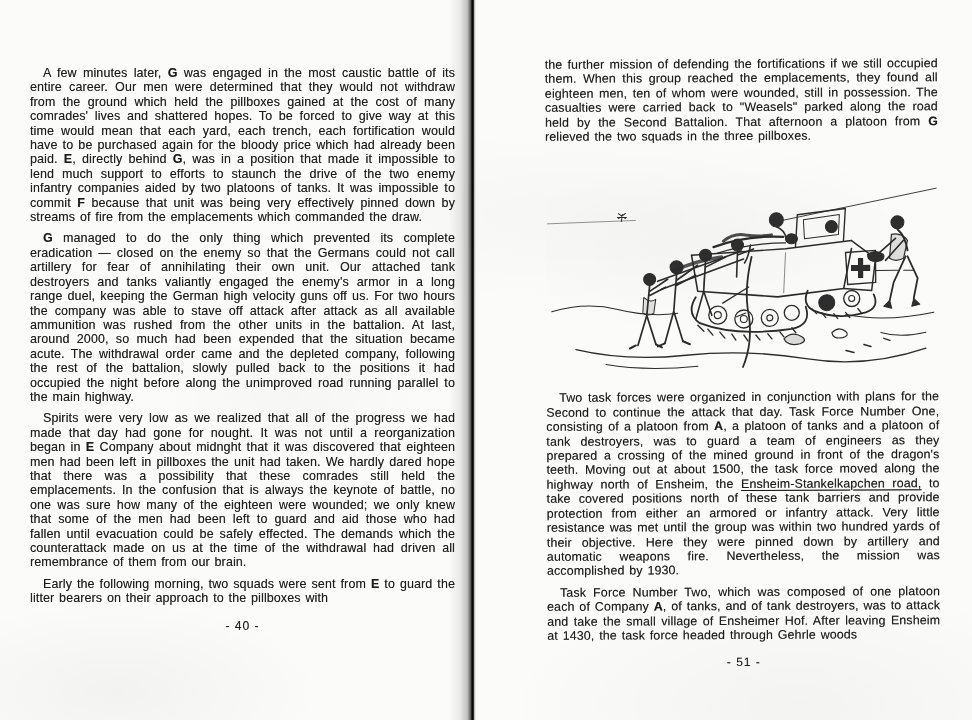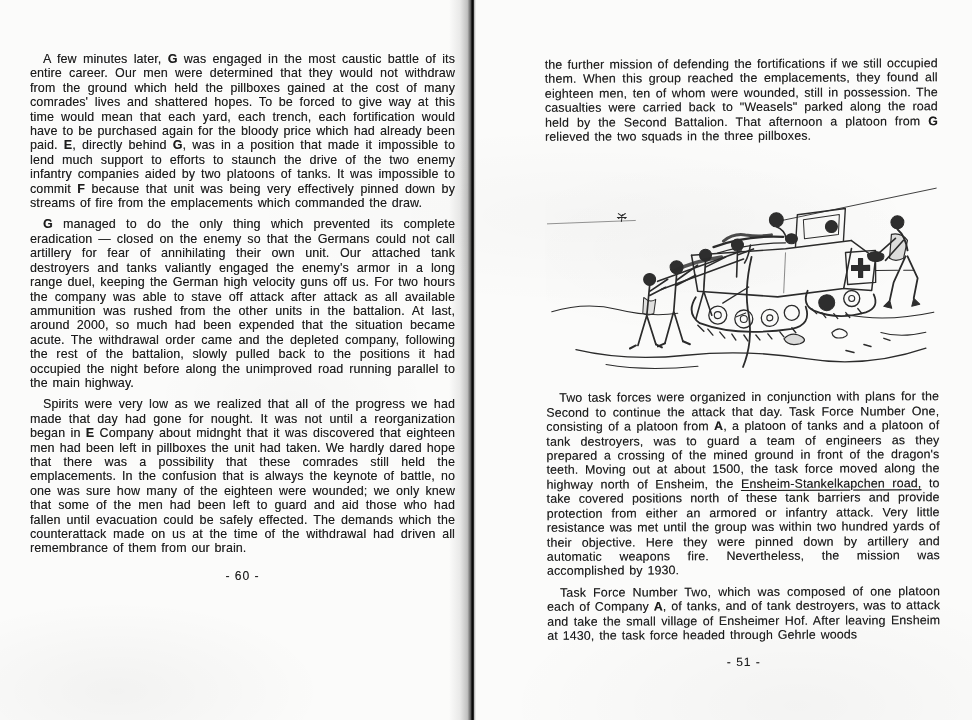--- a/index.html
+++ b/index.html
@@ -20,21 +20,21 @@
       rgba(120,120,120,0) 0%,
       rgba(125,125,125,.14) 40%,
       rgba(95,95,95,.38) 68%,
       rgba(40,40,40,.75) 80%,
       #0c0c0c 85%,
       #050505 90%,
       rgba(70,70,70,.35) 94%,
       rgba(255,255,255,0) 100%);
   }
   .page{position:absolute;font-size:12.4px;line-height:14.4px;}
-  .page-left{left:30px;top:52px;width:425px;}
+  .page-left{left:30px;top:66px;width:425px;}
   .page-right{left:546px;top:57px;width:393px;transform:rotate(-0.25deg);}
   .para{
     margin:0 0 7px 0;text-align:justify;
     letter-spacing:.15px;word-spacing:1.2px;
     text-shadow:.2px 0 0 rgba(0,0,0,.45);
   }
   .para.indent{text-indent:13px;}
   .para b{font-weight:700;}
   .para u{text-decoration-thickness:1.4px;text-underline-offset:2px;}
   .pagenum{
@@ -50,22 +50,23 @@
 </head>
 <body>
 
 <div class="gutter"></div>
 
 <div class="page page-left">
   <div>
       <p class="para indent">A few minutes later, <b>G</b> was engaged in the most caustic battle of its entire career. Our men were determined that they would not withdraw from the ground which held the pillboxes gained at the cost of many comrades' lives and shattered hopes. To be forced to give way at this time would mean that each yard, each trench, each fortification would have to be purchased again for the bloody price which had already been paid. <b>E</b>, directly behind <b>G</b>, was in a position that made it impossible to lend much support to efforts to staunch the drive of the two enemy infantry companies aided by two platoons of tanks. It was impossible to commit <b>F</b> because that unit was being very effectively pinned down by streams of fire from the emplacements which commanded the draw.</p>
       <p class="para indent"><b>G</b> managed to do the only thing which prevented its complete eradication — closed on the enemy so that the Germans could not call artillery for fear of annihilating their own unit. Our attached tank destroyers and tanks valiantly engaged the enemy's armor in a long range duel, keeping the German high velocity guns off us. For two hours the company was able to stave off attack after attack as all available ammunition was rushed from the other units in the battalion. At last, around 2000, so much had been expended that the situation became acute. The withdrawal order came and the depleted company, following the rest of the battalion, slowly pulled back to the positions it had occupied the night before along the unimproved road running parallel to the main highway.</p>
       <p class="para indent">Spirits were very low as we realized that all of the progress we had made that day had gone for nought. It was not until a reorganization began in <b>E</b> Company about midnght that it was discovered that eighteen men had been left in pillboxes the unit had taken. We hardly dared hope that there was a possibility that these comrades still held the emplacements. In the confusion that is always the keynote of battle, no one was sure how many of the eighteen were wounded; we only knew that some of the men had been left to guard and aid those who had fallen until evacuation could be safely effected. The demands which the counterattack made on us at the time of the withdrawal had driven all remembrance of them from our brain.</p>
+      <p class="para indent">Early the following morning, two squads were sent from <b>E</b> to guard the litter bearers on their approach to the pillboxes with</p>
     </div>
-  <div class="pagenum">- 60 -</div>
+  <div class="pagenum">- 40 -</div>
 </div>
 
 <div class="page page-right">
   <div>
       <p class="para">the further mission of defending the fortifications if we still occupied them. When this group reached the emplacements, they found all eighteen men, ten of whom were wounded, still in possession. The casualties were carried back to "Weasels" parked along the road held by the Second Battalion. That afternoon a platoon from <b>G</b> relieved the two squads in the three pillboxes.</p>
     </div>
 
   <figure class="illustration">
     <svg viewBox="0 0 392 214">
       <g stroke="#2b2b2b" fill="none" stroke-linecap="round" stroke-linejoin="round">

